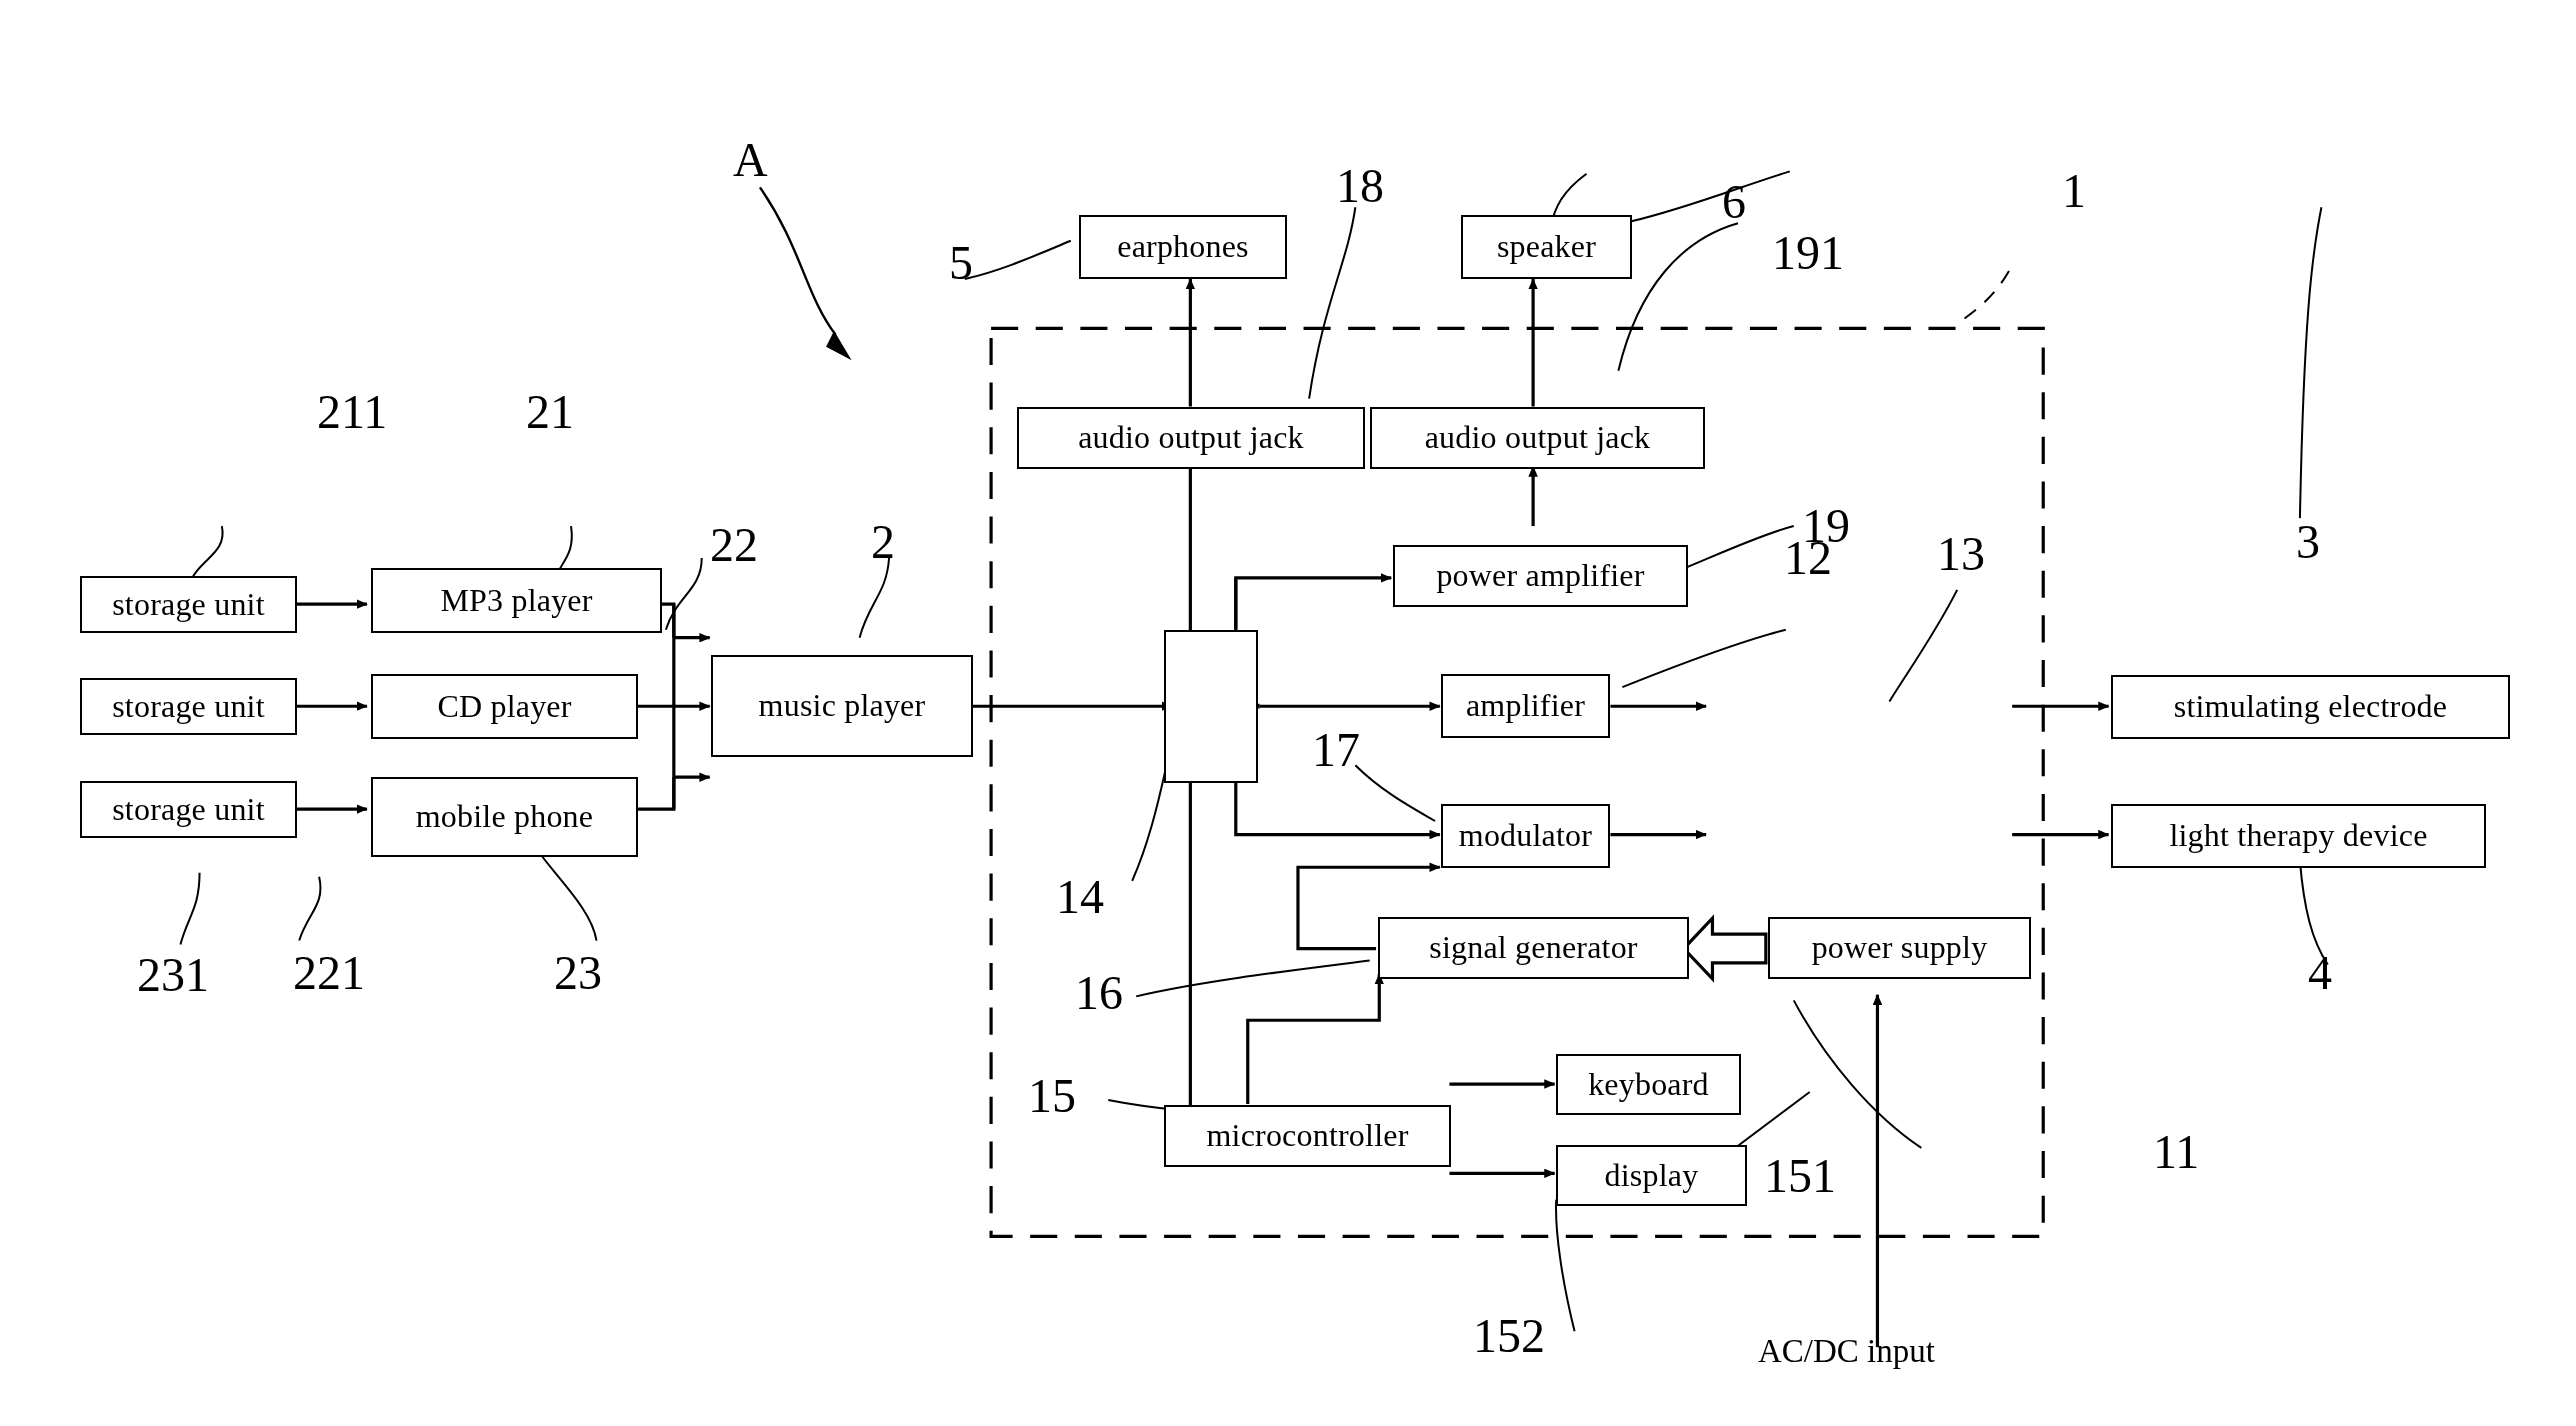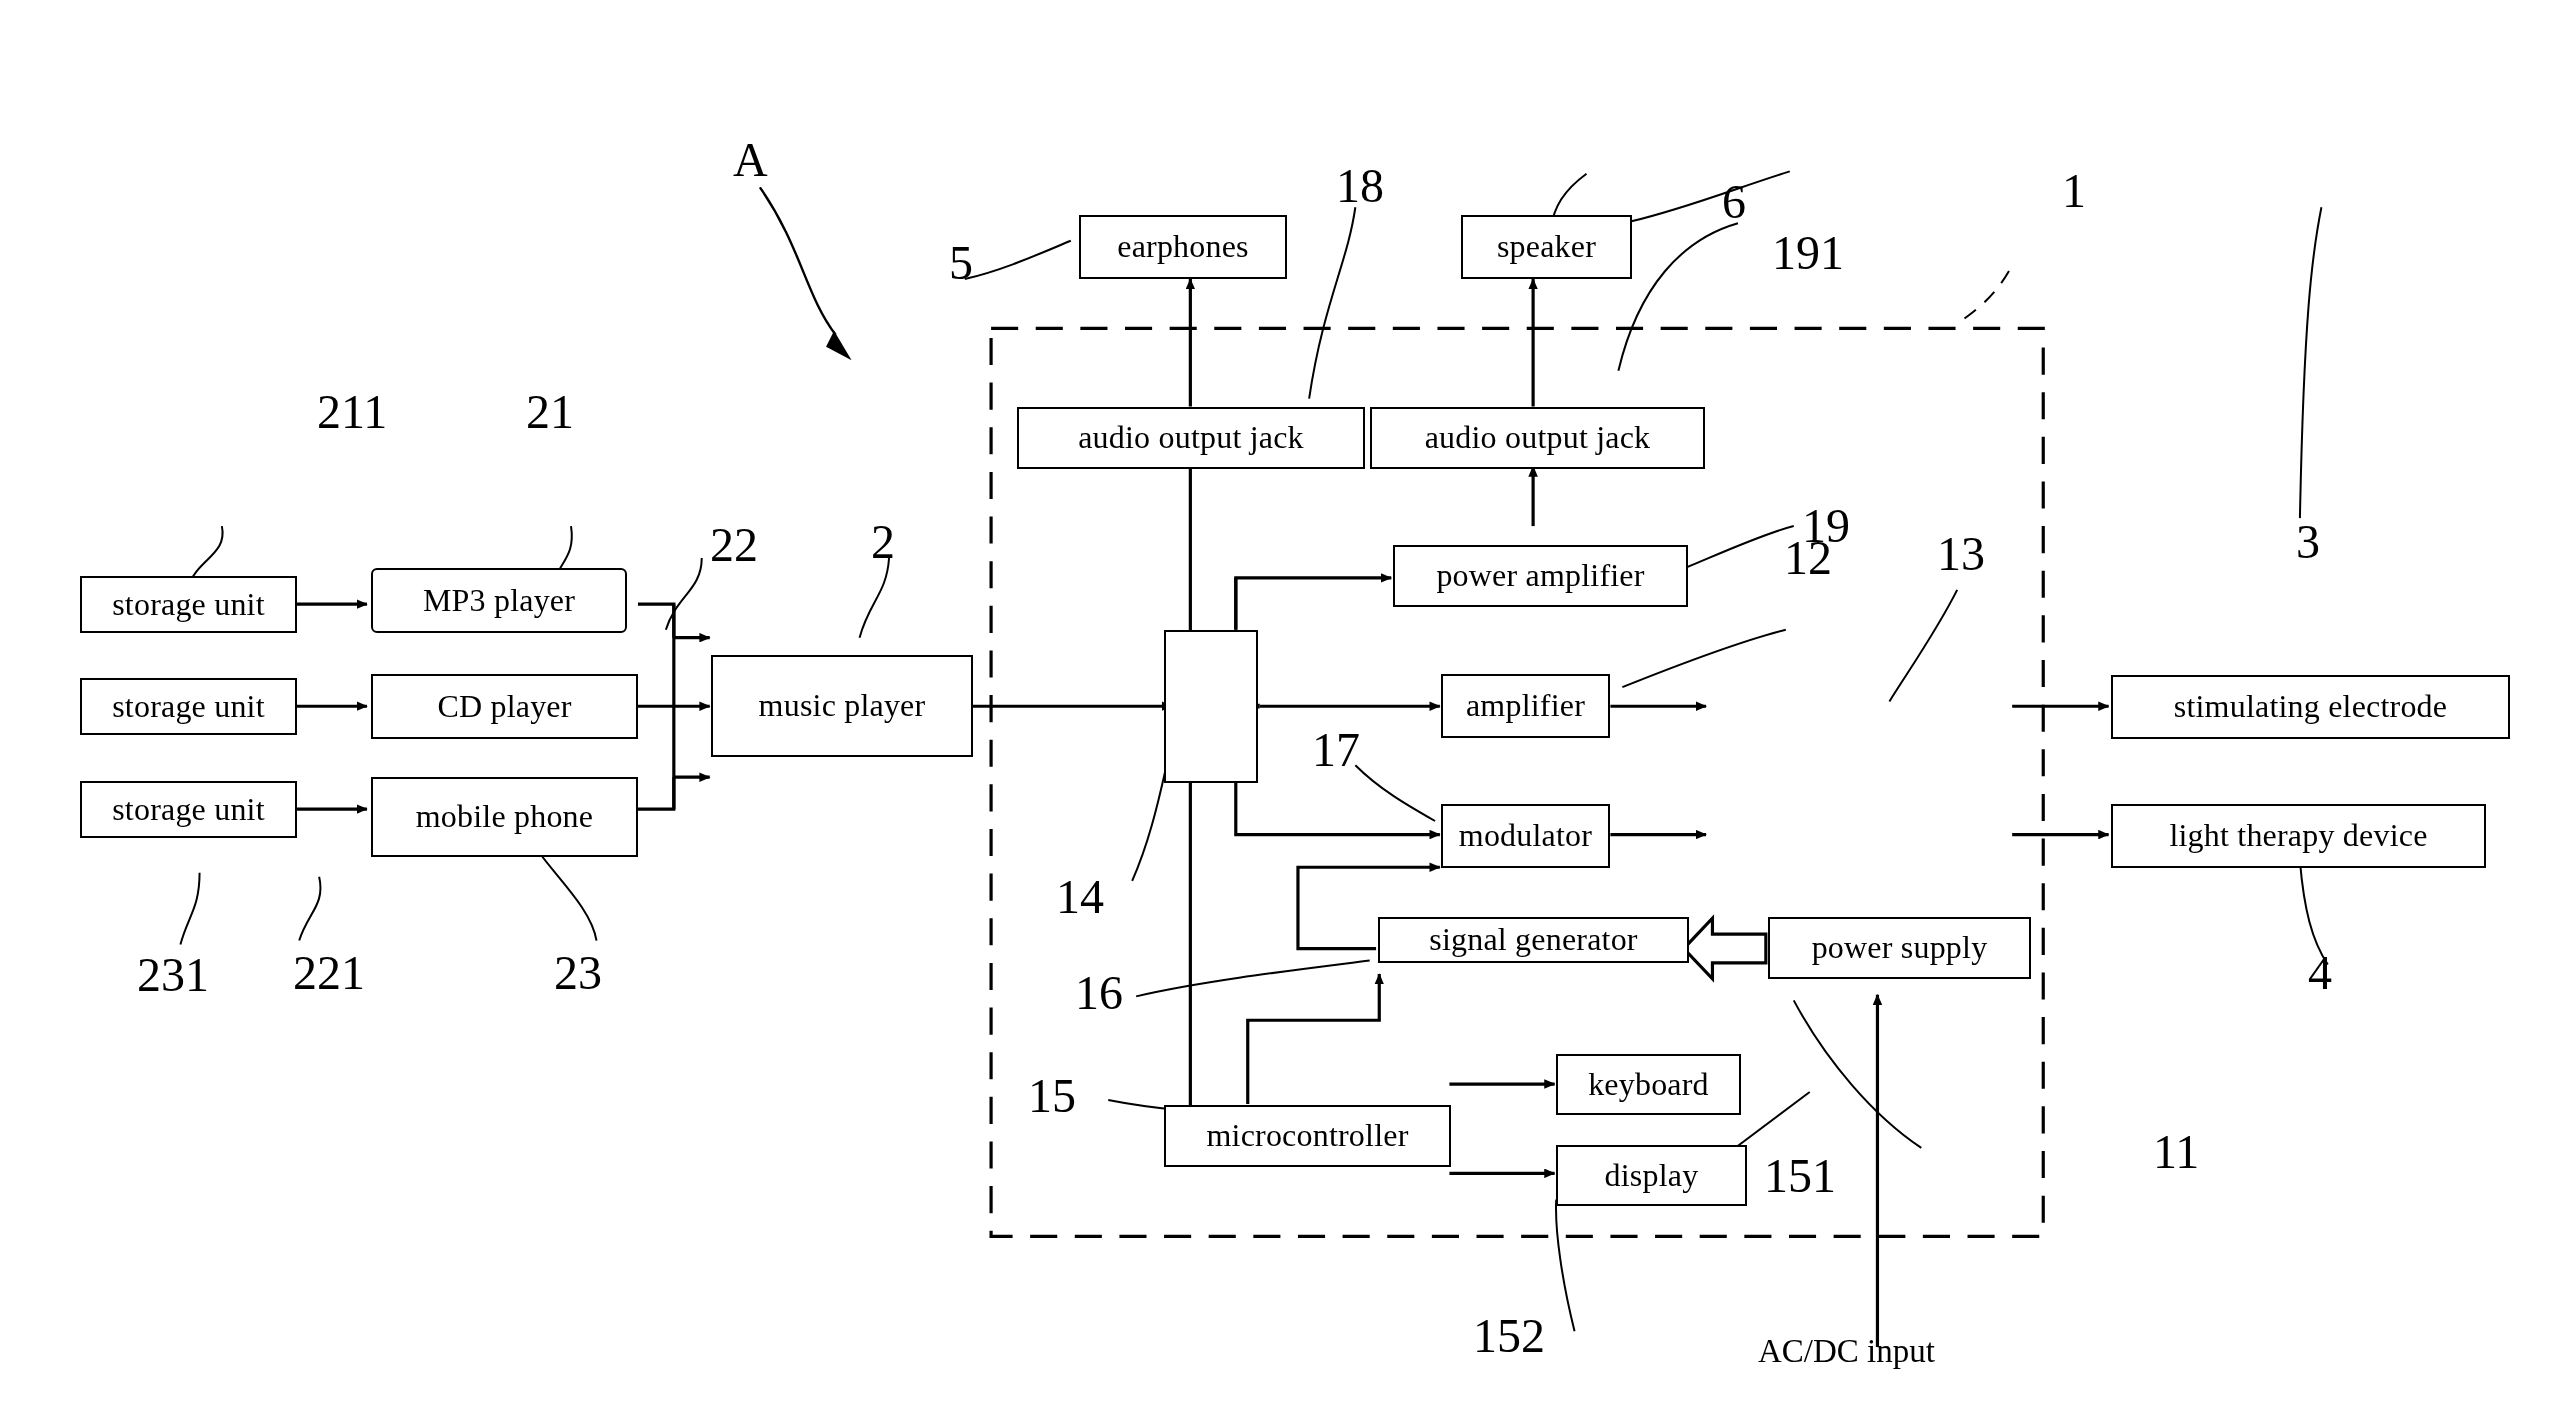--- a/index.html
+++ b/index.html
@@ -179,21 +179,21 @@
   <div class="node" style="left:80px; top:576px; width:217px; height:57px;">
     <span>storage unit</span>
   </div>
   <div class="node" style="left:80px; top:678px; width:217px; height:57px;">
     <span>storage unit</span>
   </div>
   <div class="node" style="left:80px; top:781px; width:217px; height:57px;">
     <span>storage unit</span>
   </div>
 
-  <div class="node" style="left:371px; top:568px; width:256px; height:65px;border-radius:6px;">
+  <div class="node" style="left:371px; top:568px; width:291px; height:65px;">
     <span>MP3 player</span>
   </div>
   <div class="node" style="left:371px; top:674px; width:267px; height:65px;">
     <span>CD player</span>
   </div>
   <div class="node" style="left:371px; top:777px; width:267px; height:80px;">
     <span>mobile phone</span>
   </div>
 
   <div class="node" style="left:711px; top:655px; width:262px; height:102px;">
@@ -220,21 +220,21 @@
 
   <div class="node" style="left:1441px; top:674px; width:169px; height:64px;">
     <span>amplifier</span>
   </div>
 
 
   <div class="node" style="left:1441px; top:804px; width:169px; height:64px;text-align:center;">
     <span>modulator</span>
   </div>
 
-  <div class="node" style="left:1378px; top:917px; width:311px; height:46px;">
+  <div class="node" style="left:1378px; top:917px; width:311px; height:62px;">
     <span>signal generator</span>
   </div>
 
   <div class="node" style="left:1768px; top:917px; width:263px; height:62px;">
     <span>power supply</span>
   </div>
 
   <div class="node" style="left:1164px; top:1105px; width:287px; height:62px;">
     <span>microcontroller</span>
   </div>

